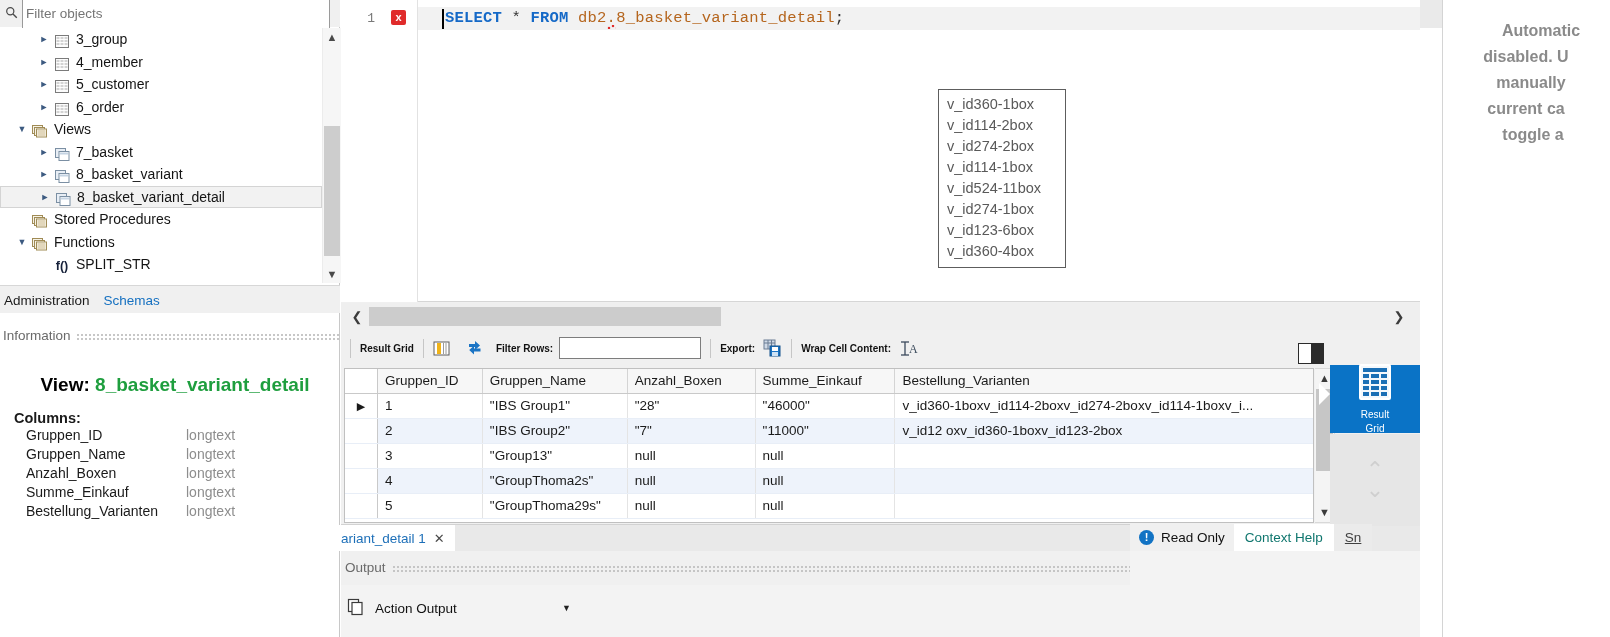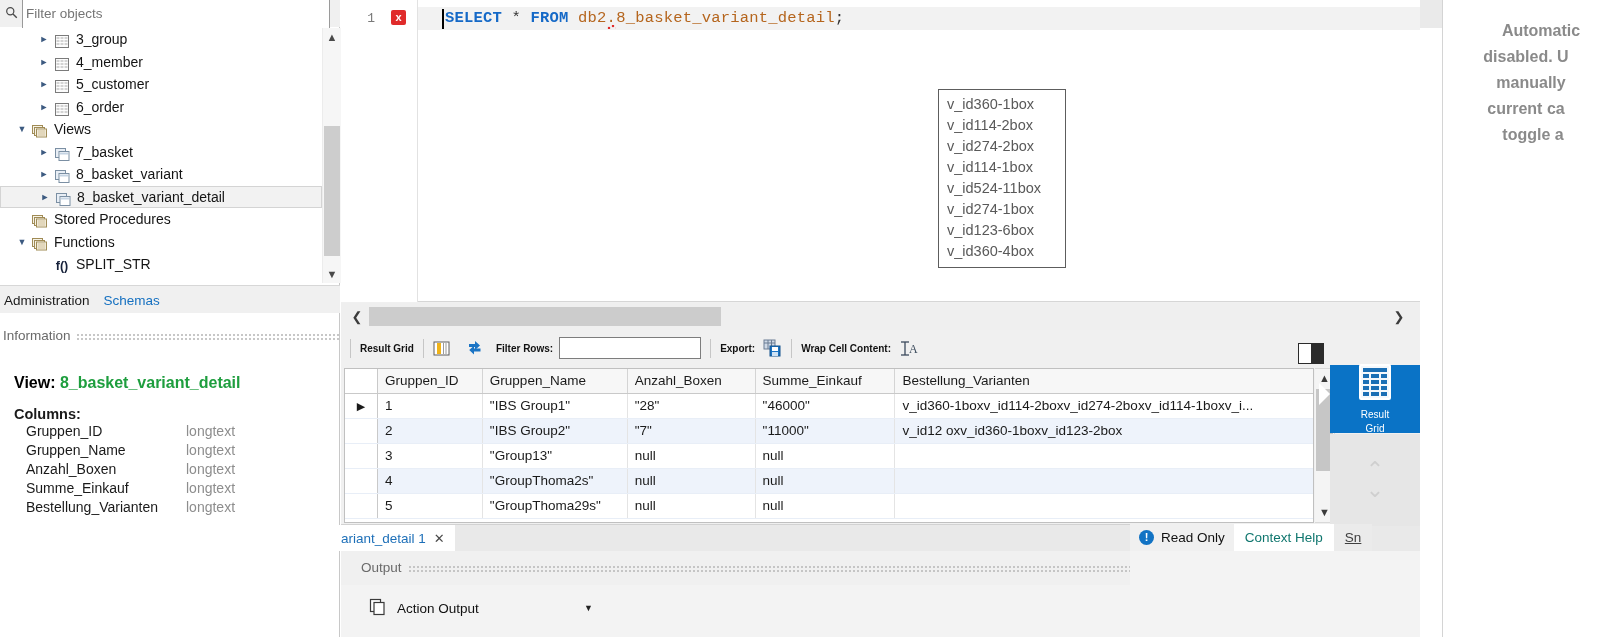--- a/index.html
+++ b/index.html
@@ -74,21 +74,21 @@
     position: absolute; left: 0; top: 325px; width: 363px; height: 20px;
     font-size: 13.5px; color: #6a6a6a; display: flex; align-items: center;
   }
   .info-hdr .lbl { padding-left: 3px; background: #fff; padding-right: 5px; z-index: 2; }
   .dotline {
     flex: 1; height: 9px; position: relative; top: 2px;
     background-image: radial-gradient(circle, #bdbdbd 0.8px, transparent 0.9px);
     background-size: 4px 4px; opacity: .85;
   }
   .info-body { position: absolute; left: 0; top: 350px; width: 340px; }
-  .info-view { font-size: 16px; font-weight: bold; padding: 24px 4px 0 14px; color: #000; }
+  .info-view { font-size: 19px; font-weight: bold; padding: 24px 4px 0 14px; color: #000; text-align: center; }
   .info-view .vname { color: #1e9e3e; }
   .info-cols-h { font-size: 14.5px; font-weight: bold; padding: 14px 0 0 14px; }
   .col-row { display: flex; font-size: 14px; padding-left: 26px; line-height: 19px; }
   .col-name { width: 160px; color: #1a1a1a; }
   .col-type { color: #8d8d8d; }
 
   
   .main { position: absolute; left: 341px; top: 0; width: 1079px; height: 637px; background: #f0f0f0; }
 
   .editor {
@@ -198,29 +198,29 @@
     display: flex; align-items: center; padding: 0 10px 0 8px;
     font-size: 13.5px; color: #1d6fb8;
   }
   .rtab .tclose { margin-left: 8px; color: #4a4a4a; font-size: 13px; }
 
   .out-hdr {
     position: absolute; left: 0; top: 556px; width: 1079px; height: 22px;
     display: flex; align-items: center; font-size: 13.5px; color: #6a6a6a;
     background: #f0f0f0;
   }
-  .out-hdr .lbl { padding-left: 20px; padding-right: 6px; }
+  .out-hdr .lbl { padding-left: 4px; padding-right: 6px; }
 
   .out-toolbar {
     position: absolute; left: 0; top: 585px; width: 1079px; height: 52px;
     background: #f3f3f3; display: flex; align-items: flex-start; padding-top: 12px;
     box-sizing: border-box;
   }
   .out-combo {
-    margin-left: 28px; display: flex; align-items: flex-end;
+    margin-left: 6px; display: flex; align-items: flex-end;
   }
   .combo-box {
     margin-left: 10px; width: 200px; height: 22px; display: flex;
     align-items: center; justify-content: space-between; font-size: 13.5px; color: #111;
   }
   .combo-arrow { font-size: 9px; color: #222; padding-right: 4px; }
 
   
   .right { position: absolute; left: 1420px; top: 0; width: 190px; height: 637px; background: #ffffff; }
   .right-rail { position: absolute; left: 0; top: 0; width: 22px; height: 637px; background: #ffffff; border-right: 1px solid #d4d4d4; }

